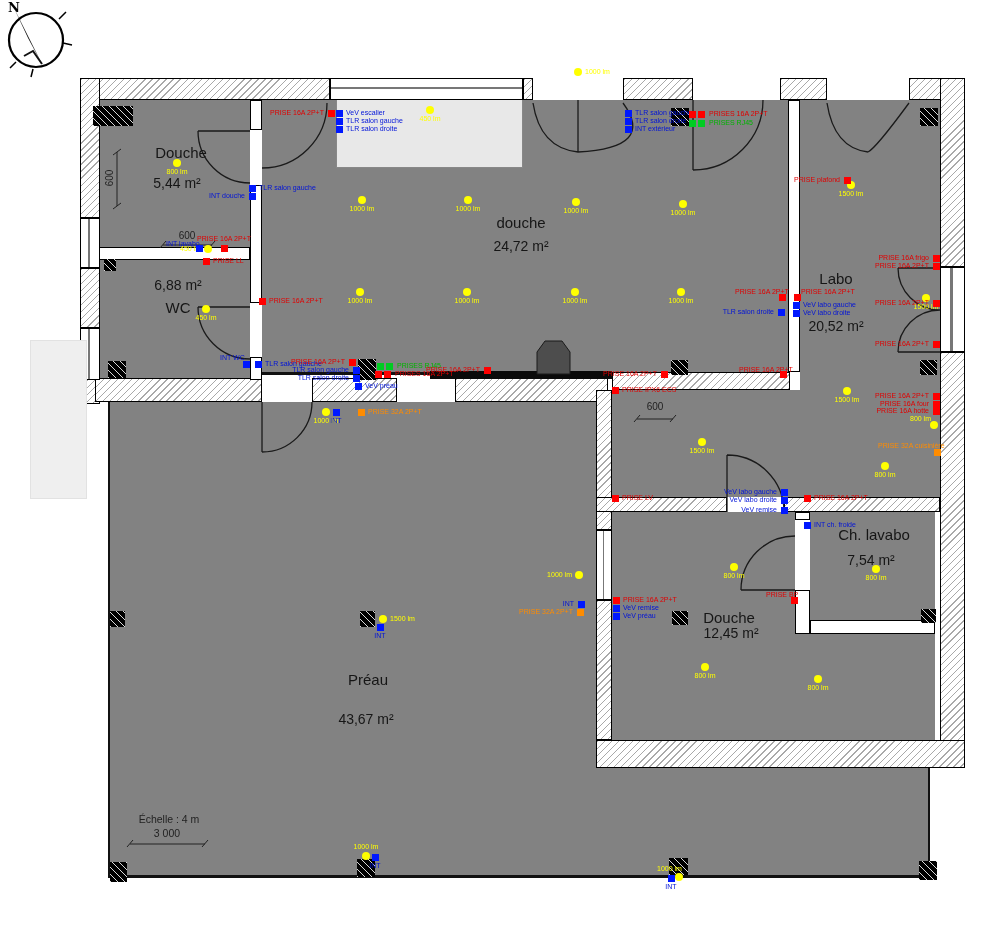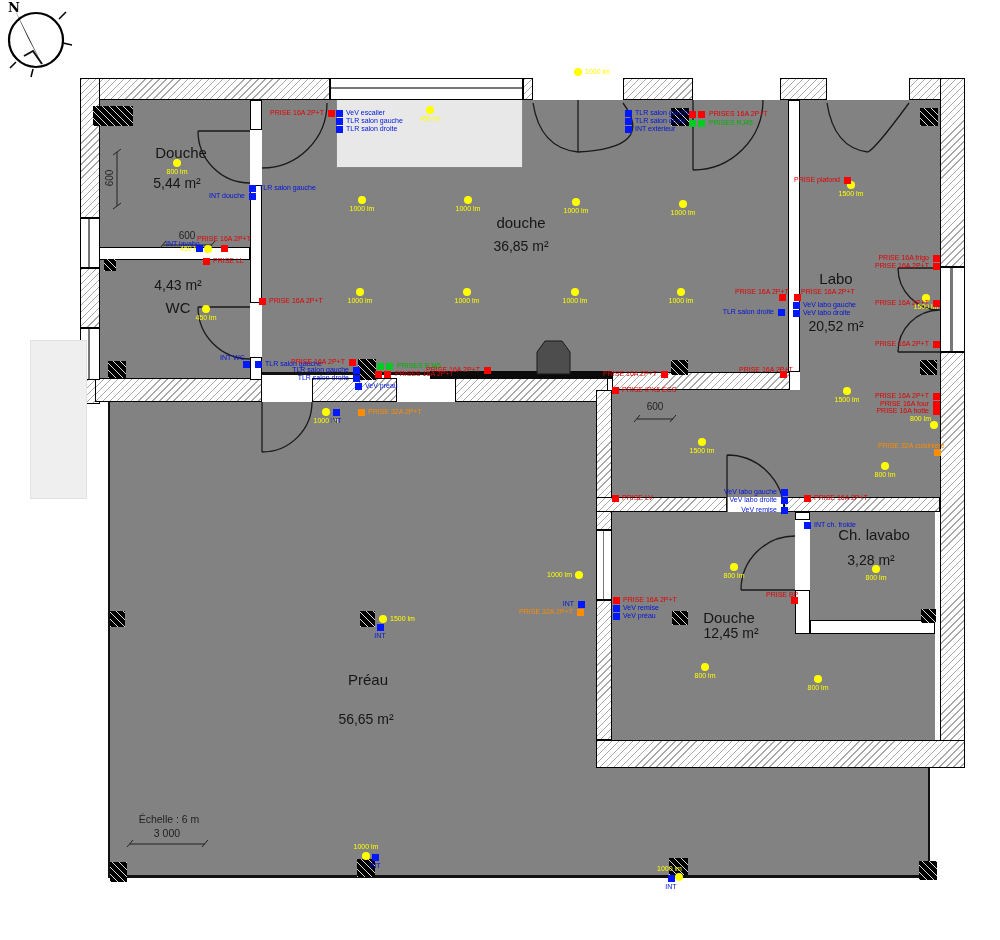--- a/index.html
+++ b/index.html
@@ -132,21 +132,21 @@
     <g stroke="#222" stroke-width="1">
       <path d="M117,152 L117,206 M113,155 L121,149 M113,209 L121,203"></path>
       <path d="M163,245 L212,245 M160,248 L166,241 M209,248 L215,241"></path>
       <path d="M637,419 L673,419 M634,422 L640,415 M670,422 L676,415"></path>
       <path d="M130,844 L205,844 M127,847 L133,840 M202,847 L208,840"></path>
     </g>
   </svg>
 
   <div id="symbols">
     <span class="nlbl">N</span>
-    <span class="scalelbl" style="left:169px;top:813px">Échelle : 6 m</span>
+    <span class="scalelbl" style="left:169px;top:813px">Échelle : 4 m</span>
     <span class="scalelbl" style="left:167px;top:827px">3 000</span>
   <div class="dot" style="left: 173px; top: 159px;"></div>
       <span class="lbl yellow" style="left: 177px; top: 168px; transform: translateX(-50%);">800 lm</span>
       <div class="dot" style="left: 204px; top: 245px;"></div>
       <span class="lbl yellow" style="right: 799px; top: 245px;">450 lm</span>
       <div class="dot" style="left: 202px; top: 305px;"></div>
       <span class="lbl yellow" style="left: 206px; top: 314px; transform: translateX(-50%);">450 lm</span>
       <div class="dot" style="left: 426px; top: 106px;"></div>
       <span class="lbl yellow" style="left: 430px; top: 115px; transform: translateX(-50%);">450 lm</span>
       <div class="dot" style="left: 574px; top: 68px;"></div>
@@ -313,28 +313,28 @@
       <span class="lbl blue" style="left: 336px; top: 417px; transform: translateX(-50%);">INT</span>
       <div class="sq sqblue" style="left: 376.5px; top: 623.5px;"></div>
       <span class="lbl blue" style="left: 380px; top: 632px; transform: translateX(-50%);">INT</span>
       <div class="sq sqblue" style="left: 371.5px; top: 853.5px;"></div>
       <span class="lbl blue" style="left: 375px; top: 862px; transform: translateX(-50%);">INT</span>
       <div class="sq sqblue" style="left: 667.5px; top: 874.5px;"></div>
       <span class="lbl blue" style="left: 671px; top: 883px; transform: translateX(-50%);">INT</span>
       <span class="rname" style="left: 181px; top: 144px;">Douche</span>
       <span class="rarea" style="left: 177px; top: 175px;">5,44 m²</span>
       <span class="rname" style="left: 178px; top: 299px;">WC</span>
-      <span class="rarea" style="left: 178px; top: 277px;">4,43 m²</span>
+      <span class="rarea" style="left: 178px; top: 277px;">6,88 m²</span>
       <span class="rname" style="left: 521px; top: 214px;">douche</span>
-      <span class="rarea" style="left: 521px; top: 238px;">36,85 m²</span>
+      <span class="rarea" style="left: 521px; top: 238px;">24,72 m²</span>
       <span class="rname" style="left: 836px; top: 270px;">Labo</span>
       <span class="rarea" style="left: 836px; top: 318px;">20,52 m²</span>
       <span class="rname" style="left: 874px; top: 526px;">Ch. lavabo</span>
-      <span class="rarea" style="left: 871px; top: 552px;">3,28 m²</span>
+      <span class="rarea" style="left: 871px; top: 552px;">7,54 m²</span>
       <span class="rname" style="left: 729px; top: 609px;">Douche</span>
       <span class="rarea" style="left: 731px; top: 625px;">12,45 m²</span>
       <span class="rname" style="left: 368px; top: 671px;">Préau</span>
-      <span class="rarea" style="left: 366px; top: 711px;">56,65 m²</span>
+      <span class="rarea" style="left: 366px; top: 711px;">43,67 m²</span>
       <span class="dim vert" style="left: 109px; top: 178px;">600</span>
       <span class="dim" style="left: 187px; top: 235px;">600</span>
       <span class="dim" style="left: 655px; top: 406px;">600</span>
     </div>
 </div>
 
 </body></html>

